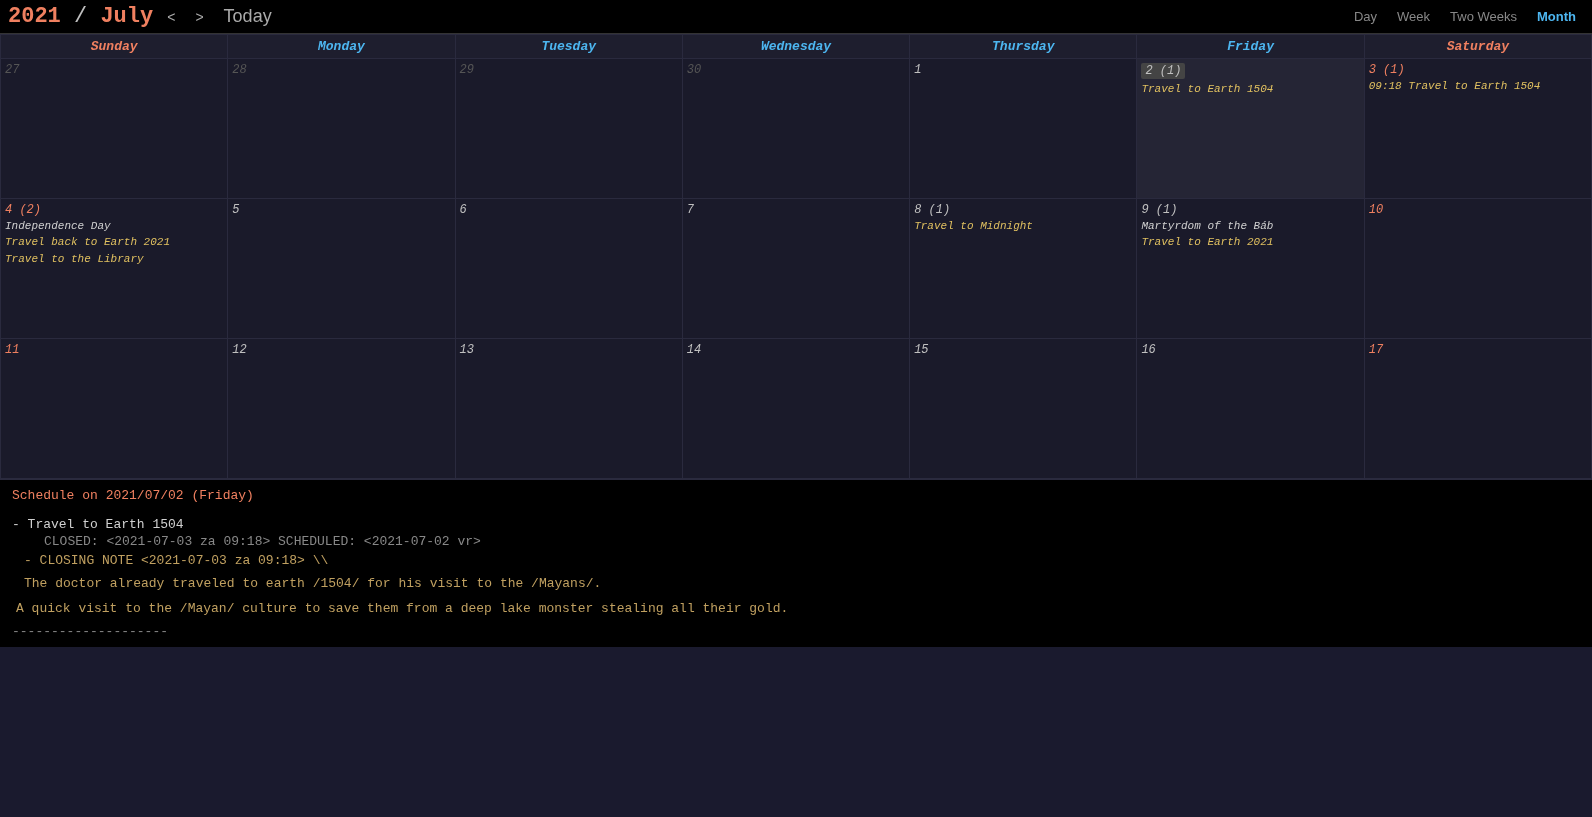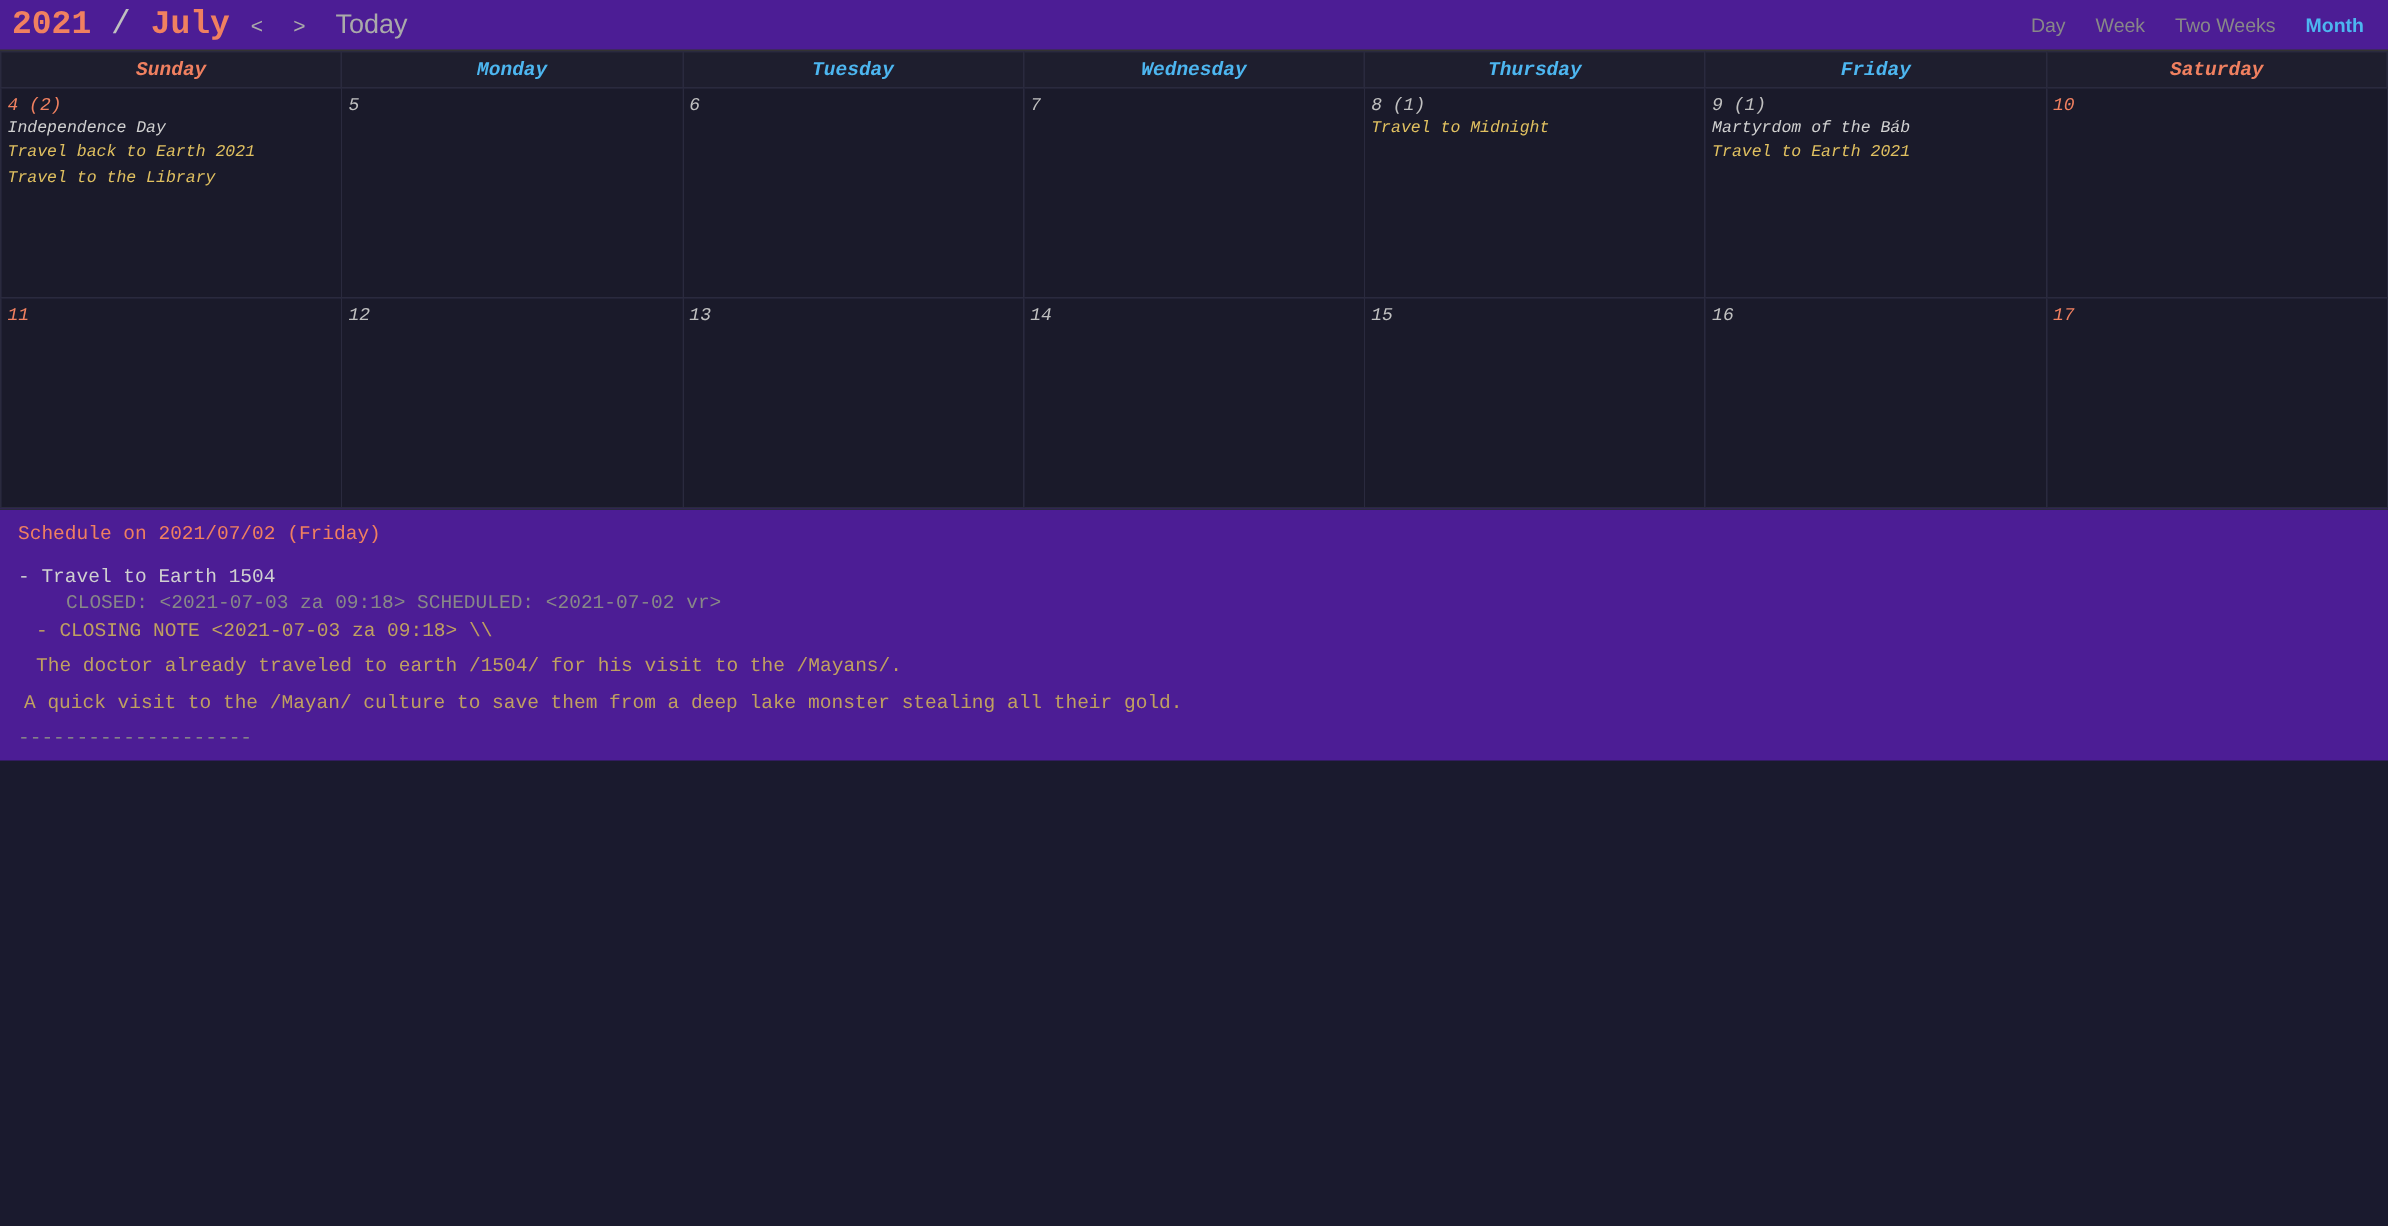--- a/index.html
+++ b/index.html
@@ -6,21 +6,21 @@
     body {
       background: #1a1a2e;
       color: #c0c0c0;
       font-family: 'Courier New', Courier, monospace;
       font-size: 13px;
       min-height: 817px;
     }
 
     
     .header {
-      background: #4c1d95;
+      background: #000000;
       padding: 4px 8px;
       display: flex;
       align-items: center;
       justify-content: space-between;
       border-bottom: 1px solid #333;
     }
     .header-left {
       display: flex;
       align-items: center;
       gap: 8px;
@@ -118,21 +118,21 @@
       line-height: 1.4;
       white-space: nowrap;
       overflow: hidden;
       text-overflow: ellipsis;
     }
     .event.yellow { color: #e0c060; }
     .event.white { color: #d0d0d0; }
 
     
     .schedule-panel {
-      background: #4c1d95;
+      background: #000000;
       border-top: 1px solid #2a2a3e;
       padding: 8px 12px;
       font-family: 'Courier New', Courier, monospace;
       font-size: 13px;
     }
     .schedule-title {
       color: #4db6f0;
       margin-bottom: 8px;
       font-size: 13px;
     }
@@ -191,20 +191,42 @@
         <th class="day-header weekday">Monday</th>
         <th class="day-header weekday">Tuesday</th>
         <th class="day-header weekday">Wednesday</th>
         <th class="day-header weekday">Thursday</th>
         <th class="day-header weekday">Friday</th>
         <th class="day-header weekend">Saturday</th>
       </tr>
   </thead>
   <tbody id="calendar-body">
       <tr>
+        <td class="cal-cell other-month">
+          <div class="day-num">27</div>
+        </td>
+        <td class="cal-cell other-month">
+          <div class="day-num">28</div>
+        </td>
+        <td class="cal-cell other-month">
+          <div class="day-num">29</div>
+        </td>
+        <td class="cal-cell other-month">
+          <div class="day-num">30</div>
+        </td>
+        <td class="cal-cell">
+          <div class="day-num">1</div>
+        </td>
+        <td class="cal-cell today"><div class="day-num highlight">2 (1)</div><div class="event yellow">Travel to Earth 1504</div></td>
+        <td class="cal-cell">
+          <div class="day-num red">3 (1)</div>
+          <div class="event yellow">09:18 Travel to Earth 1504</div>
+        </td>
+      </tr>
+      <tr>
         <td class="cal-cell">
           <div class="day-num red">4 (2)</div>
           <div class="event white">Independence Day</div>
           <div class="event yellow">Travel back to Earth 2021</div>
           <div class="event yellow">Travel to the Library</div>
         </td>
         <td class="cal-cell">
           <div class="day-num">5</div>
         </td>
         <td class="cal-cell">

